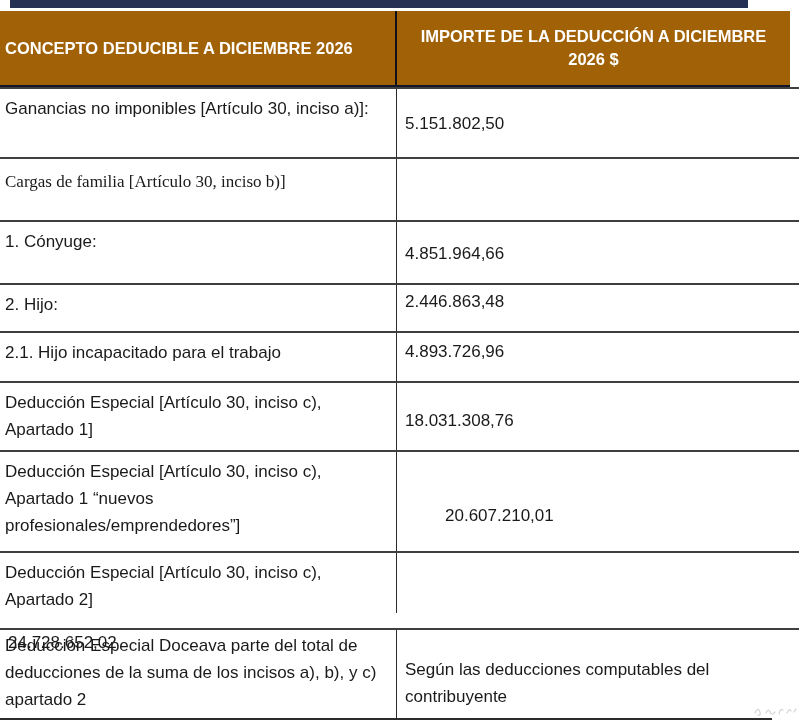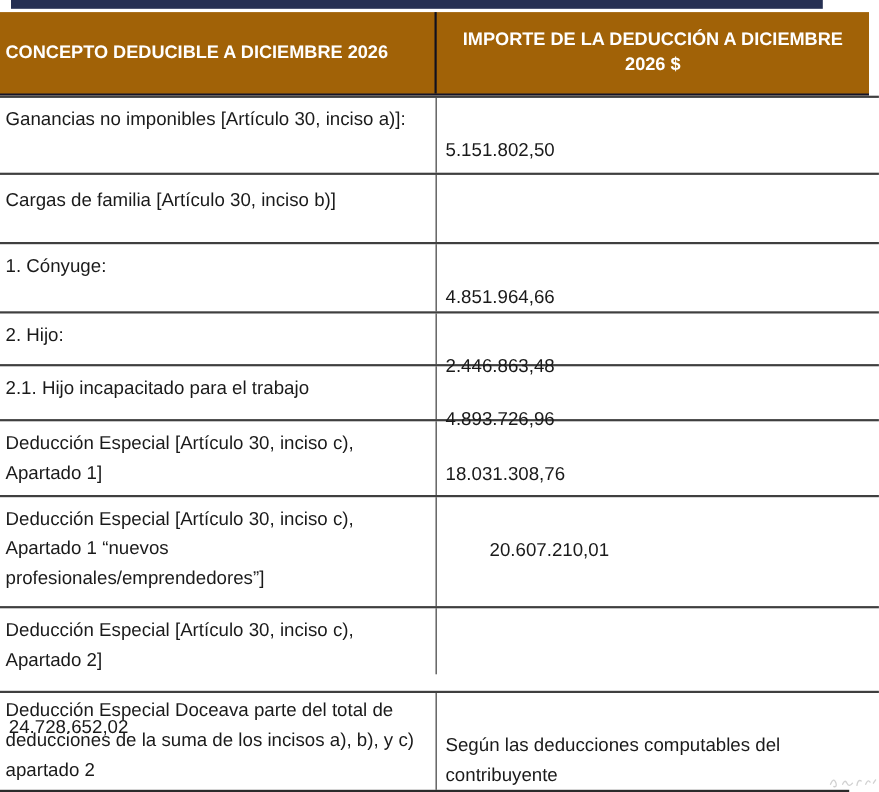--- a/index.html
+++ b/index.html
@@ -78,36 +78,35 @@
     line-height: 27px;
   }
   .cell.concept {
     width: 397px;
     border-right: 1.5px solid #2b2b2b;
     padding: 6px 8px 0 5px;
   }
   .cell.amount {
     flex: 1;
     display: flex;
-    align-items: flex-start;
+    align-items: flex-end;
     padding: 16px 6px 20px 8px;
-    margin-top: 18px;
   }
   
   .h-r1 { height: 70px; }
   .h-r2 { height: 63px; }
   .h-r3 { height: 63px; }
   .h-r4 { height: 48px; }
   .h-r5 { height: 50px; }
   .h-r6 { height: 69px; }
   .h-r7 { height: 101px; gap: 40px; }
   .h-r8 { height: 77px; flex-direction: column; }
   .h-r9 { height: 90px; }
   
-  .h-r2 .concept { padding-top: 9px; }
+  .h-r2 .concept { padding-top: 9px; font-family: Liberation Serif, serif; }
   .h-r9 .concept { padding-top: 2px; }
   .h-r3 .amount, .h-r4 .amount, .h-r5 .amount, .h-r6 .amount { padding-bottom: 16px; }
   .h-r7 .amount { padding-bottom: 22px; }
   .h-r9 .amount { padding-bottom: 8px; }
   
   .double-rule {
     width: 772px;
     height: 2px;
     border-top: 2px solid #2b2b2b;
     border-bottom: 2px solid #2b2b2b;

